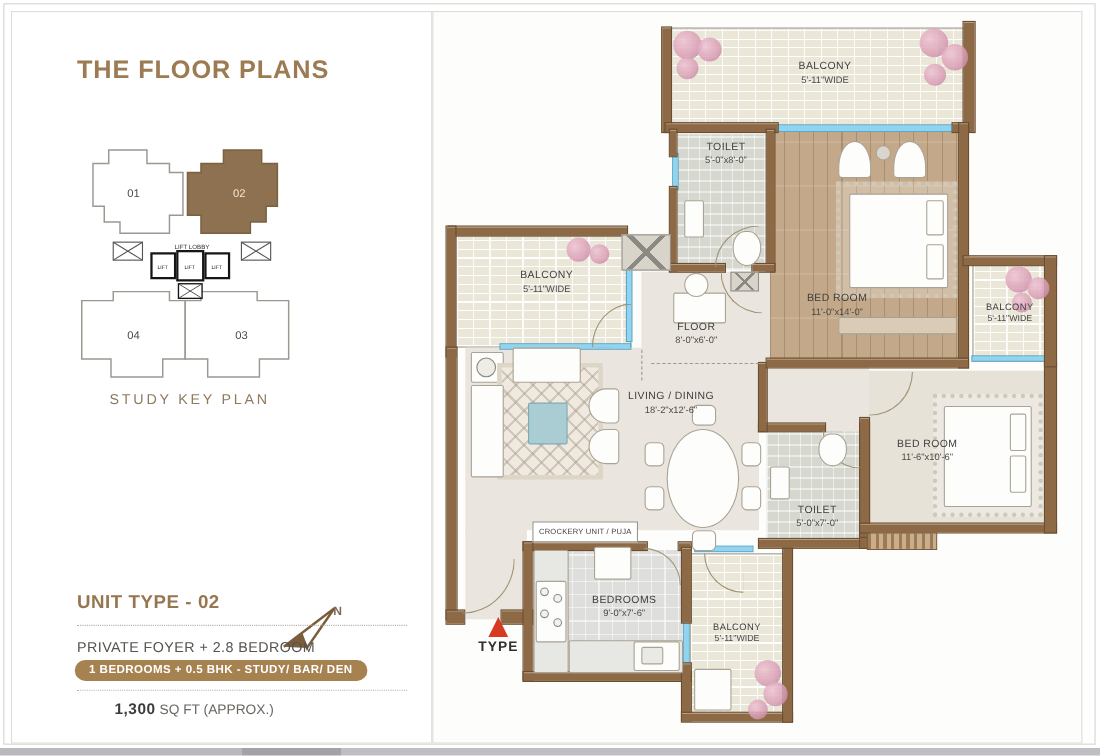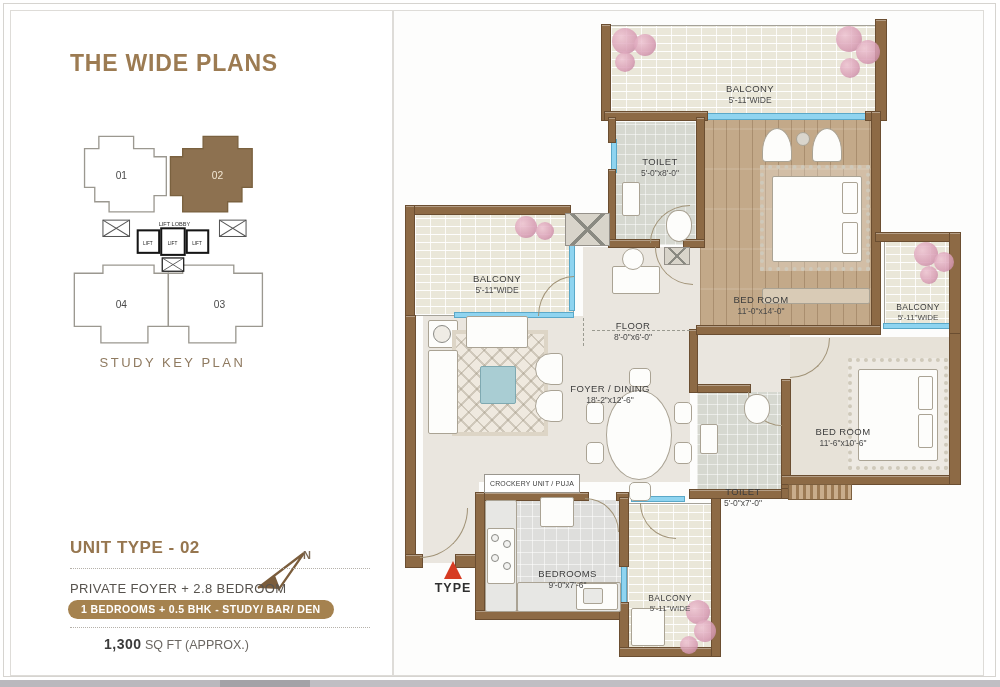--- a/index.html
+++ b/index.html
@@ -69,21 +69,21 @@
   .shaft { position:absolute; background:
       linear-gradient(45deg, transparent 46%, #8a8a82 46% 54%, transparent 54%),
       linear-gradient(-45deg, transparent 46%, #8a8a82 46% 54%, transparent 54%), #d8d4ca;
       border:1px solid #95918a; }
   .arc { position:absolute; border:0 solid #a09276; }
   .stripes { position:absolute; background:repeating-linear-gradient(90deg,#9c7a54 0 3px,#c9ad8c 3px 7px);
              border:1px solid #7c5f3e; }
 
   
   .room-label { position:absolute; text-align:center; color:#3d3d3d; line-height:1.25; }
-  .room-label .nm  { font-size:9.5px; letter-spacing:.4px;margin-top:28px; }
+  .room-label .nm  { font-size:9.5px; letter-spacing:.4px; }
   .room-label .dm  { font-size:8.5px; color:#4a4a4a; }
   .room-label.small .nm { font-size:8.5px; }
   .room-label.small .dm { font-size:8px; }
   #crockery-box { position:absolute; left:484px; top:474px; width:96px; height:19px;
                   background:#fff; border:1px solid #9a968e; display:flex; align-items:center; justify-content:center;
                   font-size:6.9px; color:#3d3d3d; letter-spacing:.2px; }
   #entry-label { position:absolute; left:420px; top:581px; width:66px; text-align:center;
                  font-size:12.5px; font-weight:bold; color:#2f2f2f; letter-spacing:1px; }
   #entry-triangle { position:absolute; left:444px; top:561px; width:0; height:0;
                     border-left:9px solid transparent; border-right:9px solid transparent;
@@ -109,21 +109,21 @@
   .dash-h { position:absolute; border-top:1px dashed #9a9a90; height:0; }
   .dash-v { position:absolute; border-left:1px dashed #9a9a90; width:0; }
 </style>
 </head>
 <body>
 
 <div class="abs" id="outer-border"></div>
 <div class="abs" id="left-panel"></div>
 <div class="abs" id="right-panel"></div>
 
-<div class="abs" id="page-title">THE WIDE PLANS</div>
+<div class="abs" id="page-title">THE FLOOR PLANS</div>
 
 <svg class="abs" id="keyplan-svg" width="225" height="230" viewBox="0 0 220 225">
 
   <path d="M22,26 h14 v-12 h34 v12 h20 v8 h12 v38 h-12 v16 h-44 v-10 h-14 v-14 h-10 v-38 z" fill="#ffffff" stroke="#9b9890" stroke-width="1.3"></path>
   <path d="M186,26 h-14 v-12 h-34 v12 h-20 v8 h-12 v38 h12 v16 h44 v-10 h14 v-14 h10 v-38 z" fill="#8d7150" stroke="#7a613f" stroke-width="1.3"></path>
   <path d="M12,148 h28 v-8 h50 v8 h14 v52 h-20 v16 h-46 v-16 h-26 z" fill="#ffffff" stroke="#9b9890" stroke-width="1.3"></path>
   <path d="M196,148 h-28 v-8 h-50 v8 h-14 v52 h20 v16 h46 v-16 h26 z" fill="#ffffff" stroke="#9b9890" stroke-width="1.3"></path>
 
   <g stroke="#555" stroke-width="1" fill="none">
     <rect x="40" y="96" width="26" height="16"></rect>
@@ -324,21 +324,21 @@
 </div>
 <div class="room-label" style="left:447px; top:245px; width:100px;">
   <div class="nm">BALCONY</div>
   <div class="dm">5'-11"WIDE</div>
 </div>
 <div class="room-label" style="left:590px; top:292px; width:86px;">
   <div class="nm">FLOOR</div>
   <div class="dm">8'-0"x6'-0"</div>
 </div>
 <div class="room-label" style="left:540px; top:355px; width:140px;">
-  <div class="nm">FOYER / DINING</div>
+  <div class="nm">LIVING / DINING</div>
   <div class="dm">18'-2"x12'-6"</div>
 </div>
 <div class="room-label" style="left:788px; top:398px; width:110px;">
   <div class="nm">BED ROOM</div>
   <div class="dm">11'-6"x10'-6"</div>
 </div>
 <div class="room-label small" style="left:884px; top:274px; width:68px;">
   <div class="nm">BALCONY</div>
   <div class="dm">5'-11"WIDE</div>
 </div>

